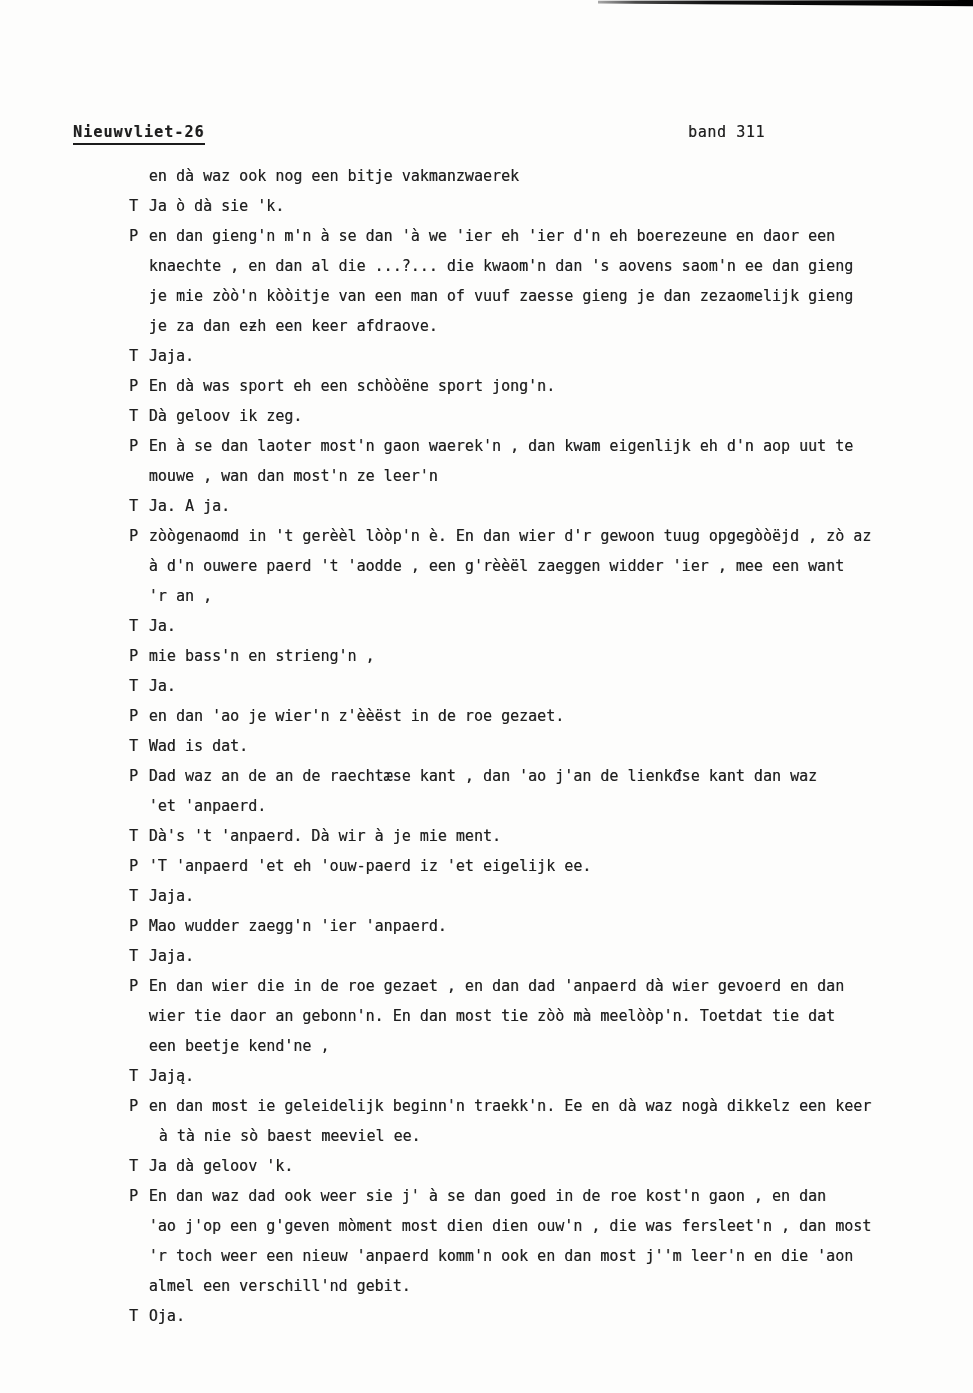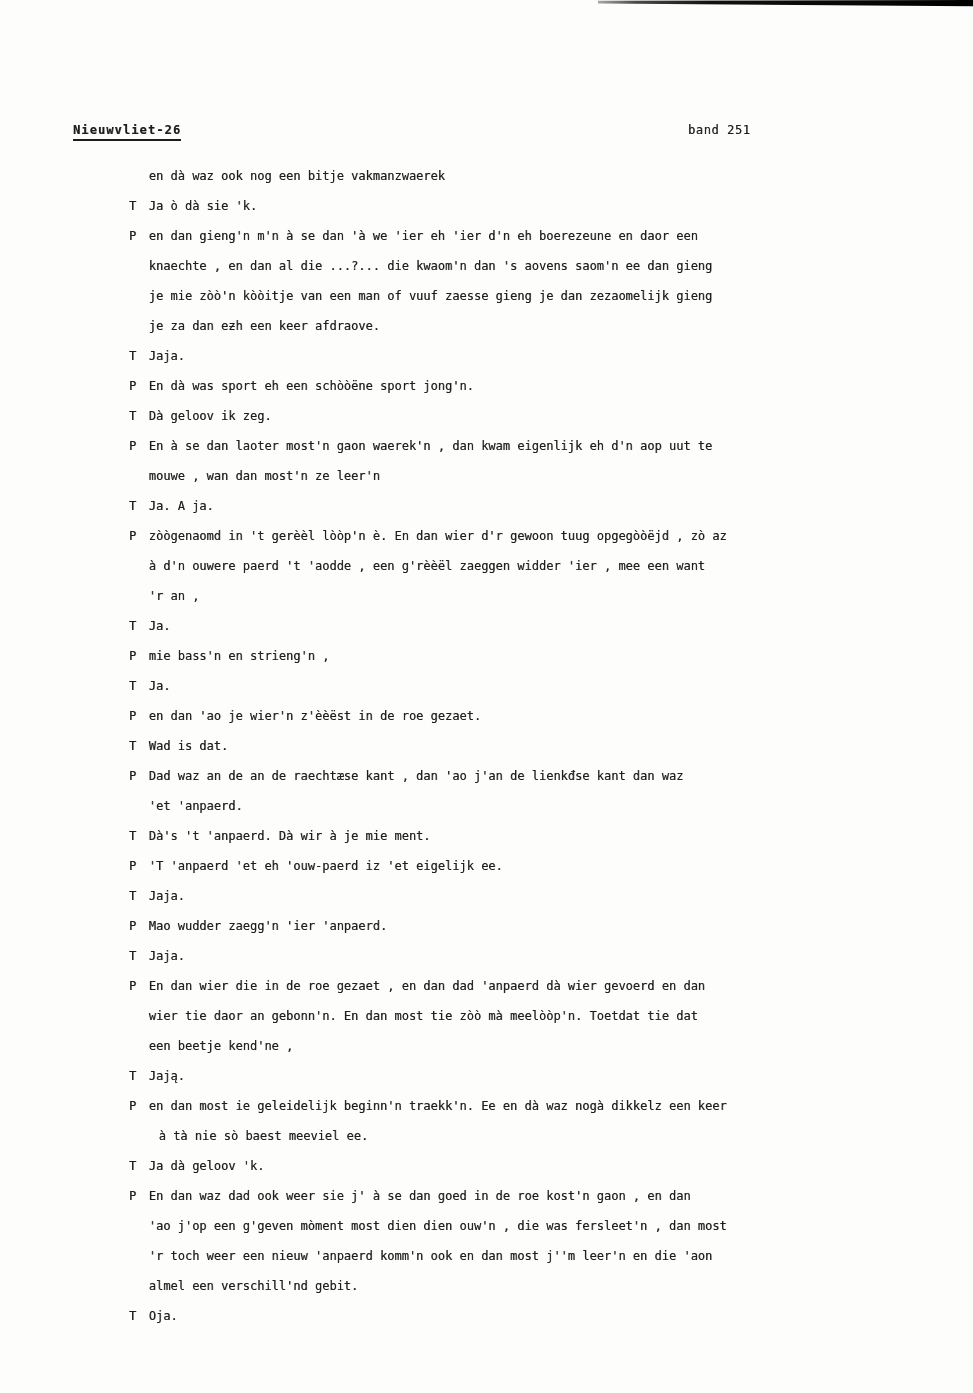--- a/index.html
+++ b/index.html
@@ -23,21 +23,21 @@
   .scan-edge {
     position: absolute;
     top: 0;
     left: 598px;
     width: 375px;
     height: 7px;
     background: linear-gradient(90deg, #a8a8a8 0%, #4a4a4a 10%, #111 30%, #000 100%);
     clip-path: polygon(0 12%, 100% 0, 100% 90%, 0 50%);
   }
   .typed {
-    font-size: 12px;
+    font-size: 15px;
     text-shadow: 0.4px 0.2px 0 rgba(25,25,25,0.55);
     white-space: pre;
   }
   .page-header-title {
     position: absolute;
     left: 73px;
     top: 123px;
     letter-spacing: 1.1px;
     font-weight: bold;
     border-bottom: 2.5px solid #1c1c1c;
@@ -71,17 +71,17 @@
 </style>
 </head>
 <body>
 
 <div class="sheet">
 
   <div class="scan-edge"></div>
 
   <div class="typed page-header-title">Nieuwvliet-26</div>
 
-  <div class="typed page-header-band">band 251</div>
+  <div class="typed page-header-band">band 311</div>
 
   <div class="transcript typed"><div class="line"><span class="spk"></span><span class="txt">en dà waz ook nog een bitje vakmanzwaerek</span></div><div class="line"><span class="spk">T</span><span class="txt">Ja ò dà sie 'k.</span></div><div class="line"><span class="spk">P</span><span class="txt">en dan gieng'n m'n à se dan 'à we 'ier eh 'ier d'n eh boerezeune en daor een</span></div><div class="line"><span class="spk"></span><span class="txt">knaechte , en dan al die ...?... die kwaom'n dan 's aovens saom'n ee dan gieng</span></div><div class="line"><span class="spk"></span><span class="txt">je mie zòò'n kòòitje van een man of vuuf zaesse gieng je dan zezaomelijk gieng</span></div><div class="line"><span class="spk"></span><span class="txt">je za dan eƶh een keer afdraove.</span></div><div class="line"><span class="spk">T</span><span class="txt">Jaja.</span></div><div class="line"><span class="spk">P</span><span class="txt">En dà was sport eh een schòòëne sport jong'n.</span></div><div class="line"><span class="spk">T</span><span class="txt">Dà geloov ik zeg.</span></div><div class="line"><span class="spk">P</span><span class="txt">En à se dan laoter most'n gaon waerek'n , dan kwam eigenlijk eh d'n aop uut te</span></div><div class="line"><span class="spk"></span><span class="txt">mouwe , wan dan most'n ze leer'n</span></div><div class="line"><span class="spk">T</span><span class="txt">Ja. A ja.</span></div><div class="line"><span class="spk">P</span><span class="txt">zòògenaomd in 't gerèèl lòòp'n è. En dan wier d'r gewoon tuug opgegòòëjd , zò az</span></div><div class="line"><span class="spk"></span><span class="txt">à d'n ouwere paerd 't 'aodde , een g'rèèël zaeggen widder 'ier , mee een want</span></div><div class="line"><span class="spk"></span><span class="txt">'r an ,</span></div><div class="line"><span class="spk">T</span><span class="txt">Ja.</span></div><div class="line"><span class="spk">P</span><span class="txt">mie bass'n en strieng'n ,</span></div><div class="line"><span class="spk">T</span><span class="txt">Ja.</span></div><div class="line"><span class="spk">P</span><span class="txt">en dan 'ao je wier'n z'èèëst in de roe gezaet.</span></div><div class="line"><span class="spk">T</span><span class="txt">Wad is dat.</span></div><div class="line"><span class="spk">P</span><span class="txt">Dad waz an de an de raechtæse kant , dan 'ao j'an de lienkđse kant dan waz</span></div><div class="line"><span class="spk"></span><span class="txt">'et 'anpaerd.</span></div><div class="line"><span class="spk">T</span><span class="txt">Dà's 't 'anpaerd. Dà wir à je mie ment.</span></div><div class="line"><span class="spk">P</span><span class="txt">'T 'anpaerd 'et eh 'ouw-paerd iz 'et eigelijk ee.</span></div><div class="line"><span class="spk">T</span><span class="txt">Jaja.</span></div><div class="line"><span class="spk">P</span><span class="txt">Mao wudder zaegg'n 'ier 'anpaerd.</span></div><div class="line"><span class="spk">T</span><span class="txt">Jaja.</span></div><div class="line"><span class="spk">P</span><span class="txt">En dan wier die in de roe gezaet , en dan dad 'anpaerd dà wier gevoerd en dan</span></div><div class="line"><span class="spk"></span><span class="txt">wier tie daor an gebonn'n. En dan most tie zòò mà meelòòp'n. Toetdat tie dat</span></div><div class="line"><span class="spk"></span><span class="txt">een beetje kend'ne ,</span></div><div class="line"><span class="spk">T</span><span class="txt">Jają.</span></div><div class="line"><span class="spk">P</span><span class="txt">en dan most ie geleidelijk beginn'n traekk'n. Ee en dà waz nogà dikkelz een keer</span></div><div class="line"><span class="spk"></span><span class="txt" style="padding-left: 9.9px;">à tà nie sò baest meeviel ee.</span></div><div class="line"><span class="spk">T</span><span class="txt">Ja dà geloov 'k.</span></div><div class="line"><span class="spk">P</span><span class="txt">En dan waz dad ook weer sie j' à se dan goed in de roe kost'n gaon , en dan</span></div><div class="line"><span class="spk"></span><span class="txt">'ao j'op een g'geven mòment most dien dien ouw'n , die was fersleet'n , dan most</span></div><div class="line"><span class="spk"></span><span class="txt">'r toch weer een nieuw 'anpaerd komm'n ook en dan most j''m leer'n en die 'aon</span></div><div class="line"><span class="spk"></span><span class="txt">almel een verschill'nd gebit.</span></div><div class="line"><span class="spk">T</span><span class="txt">Oja.</span></div></div>
 
 </div>
 
 </body></html>

